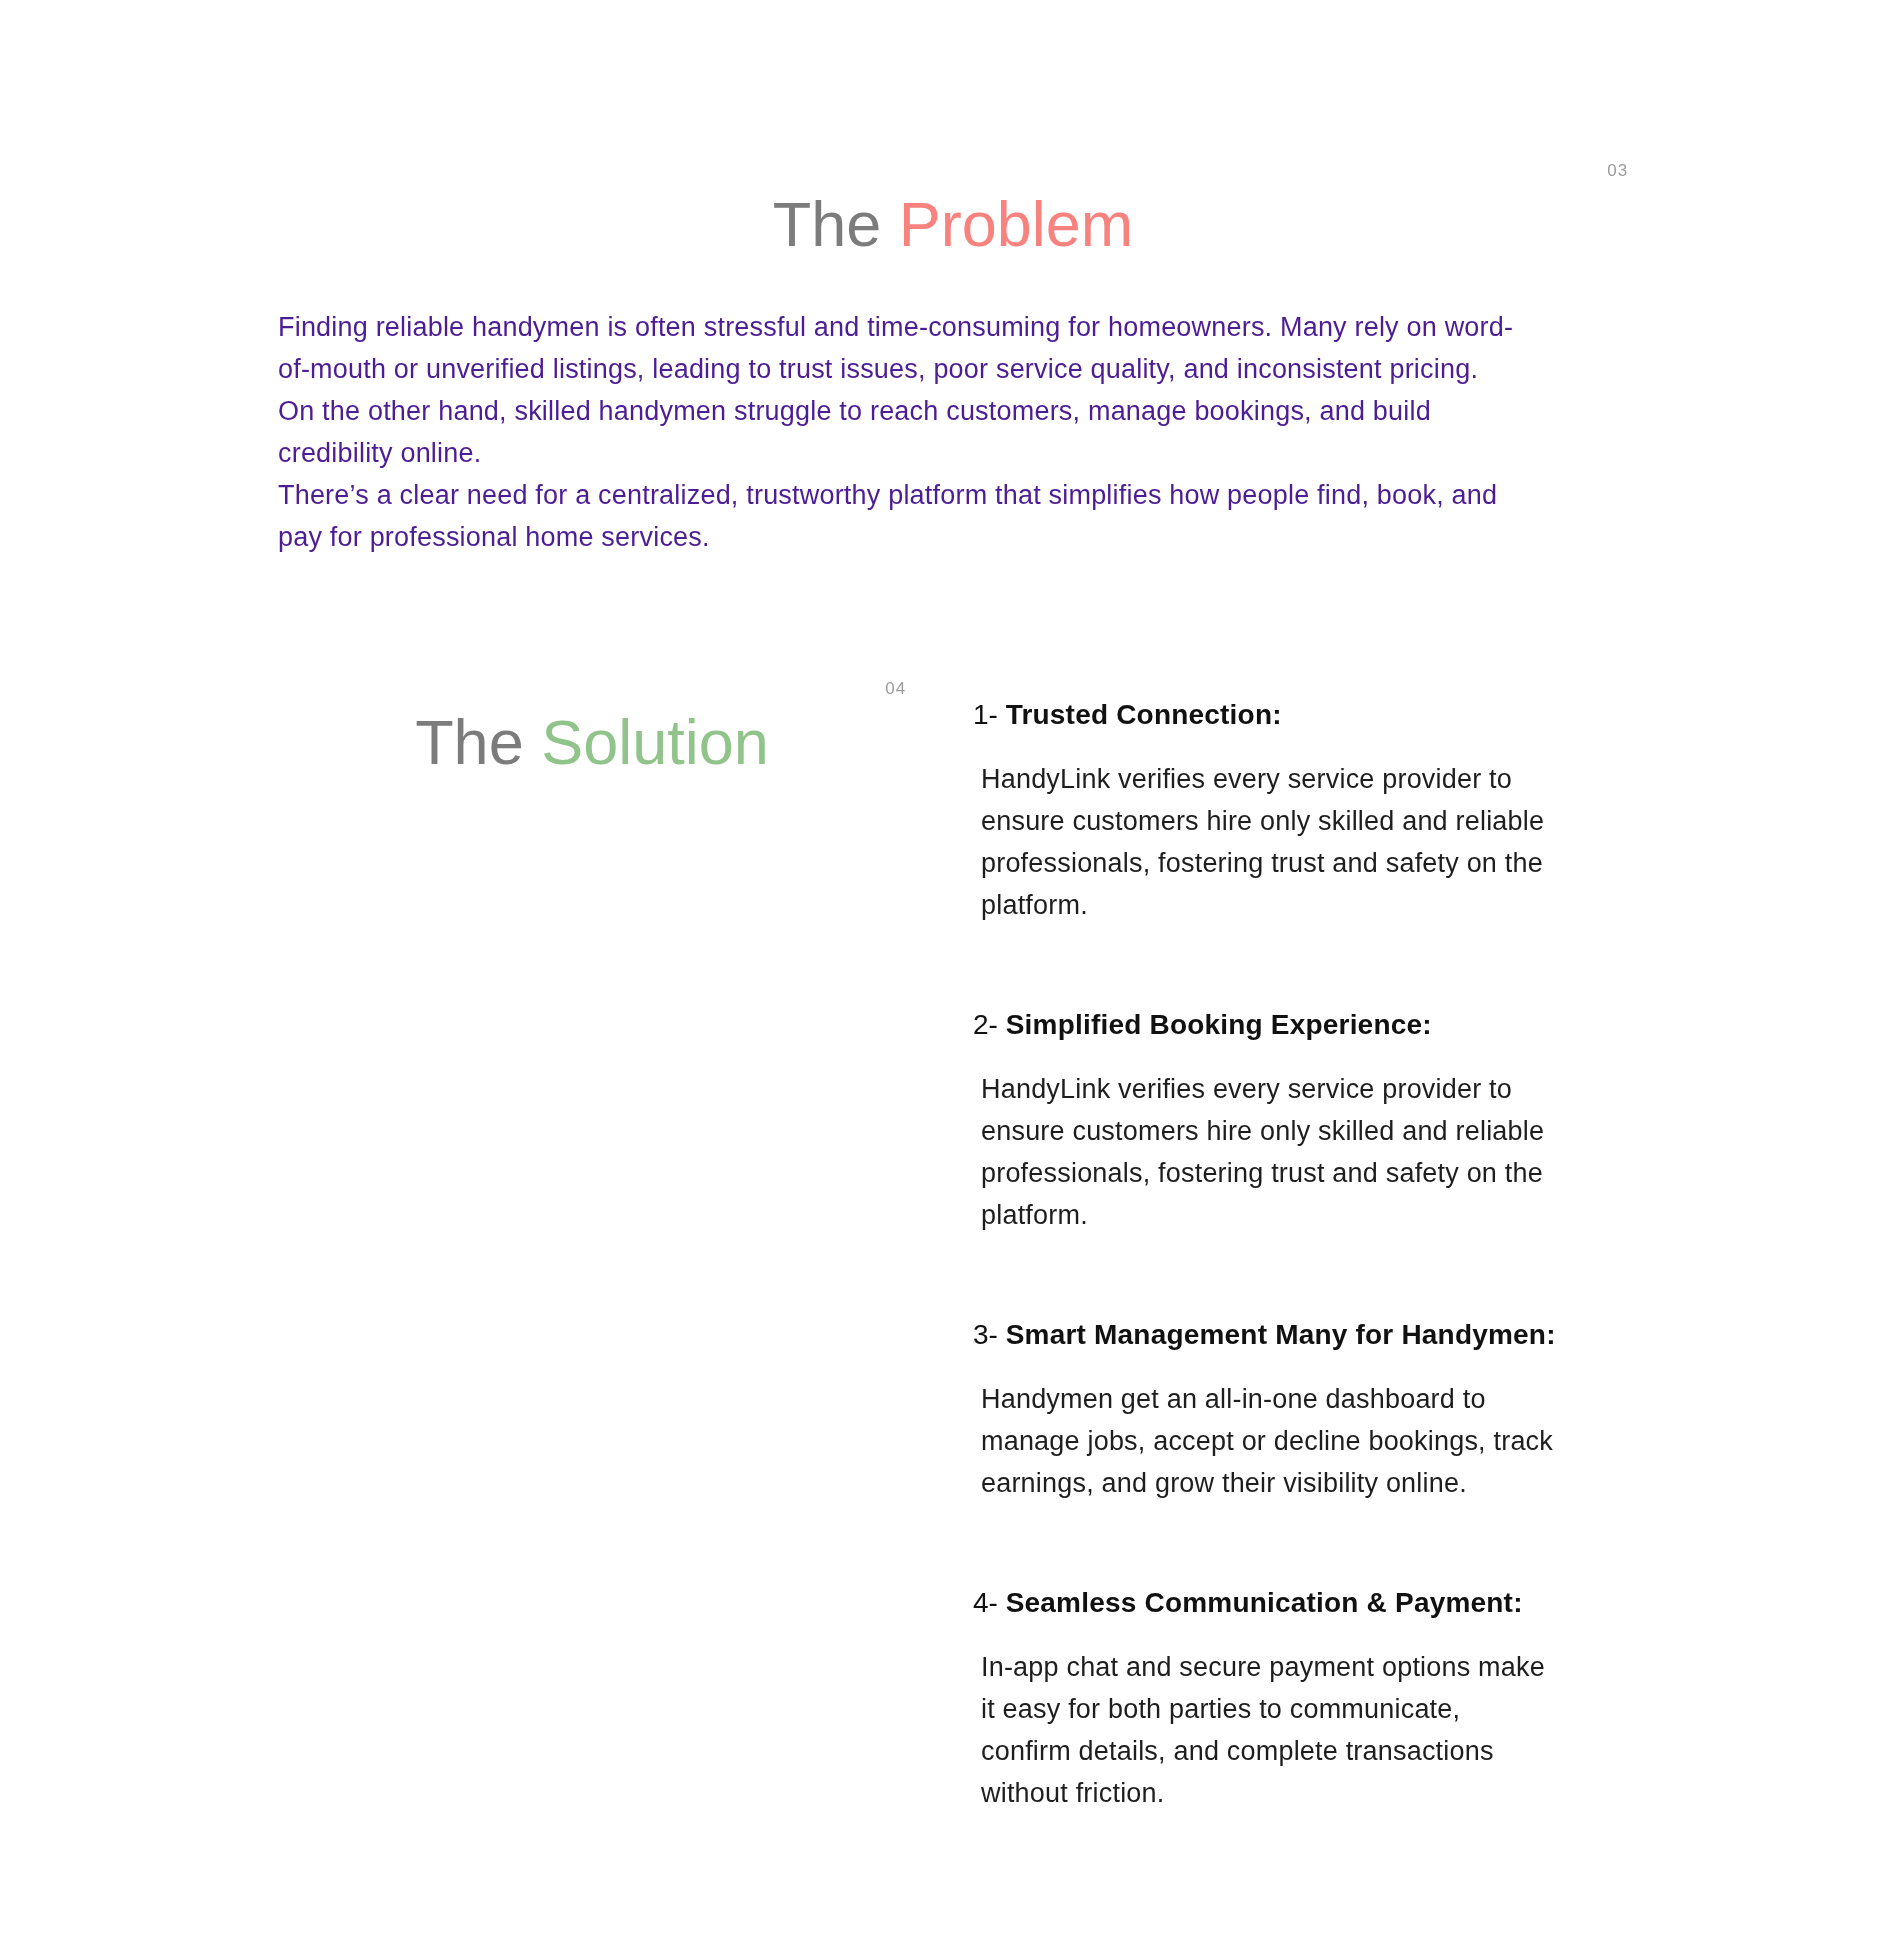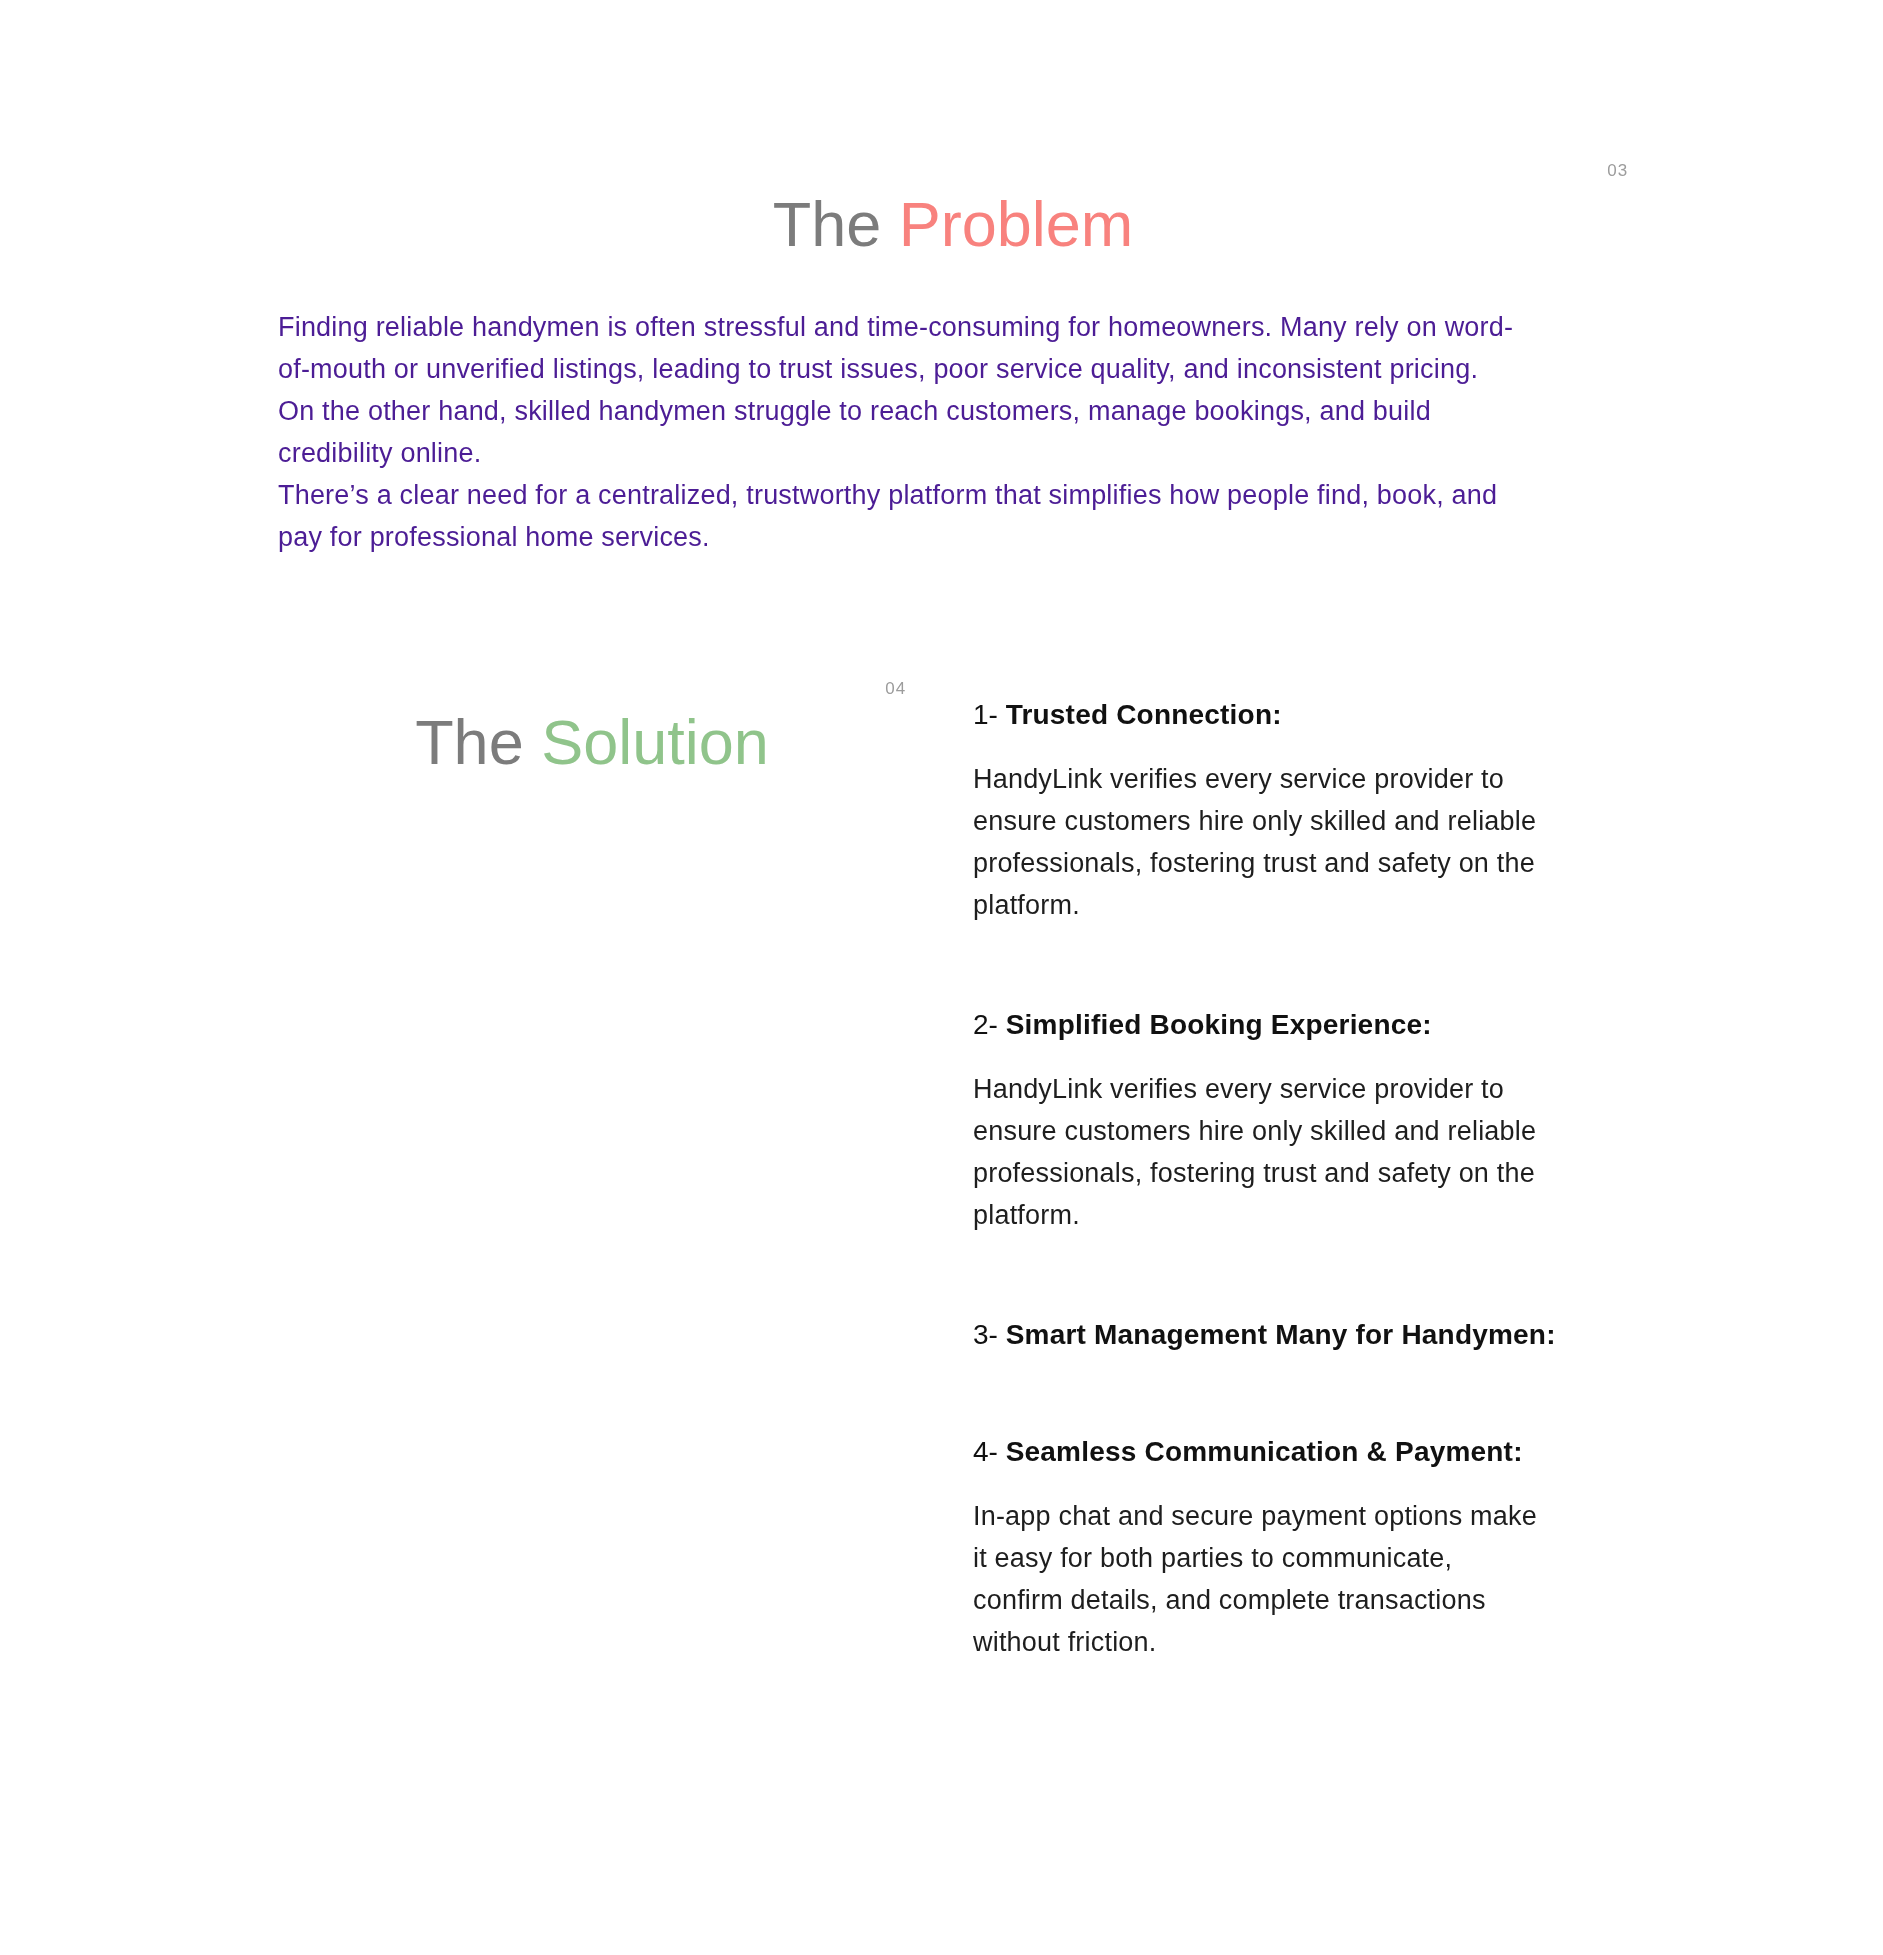--- a/index.html
+++ b/index.html
@@ -84,20 +84,21 @@
     font-weight: 700;
     letter-spacing: 0.2px;
   }
   .item-body {
     margin-top: 25px;
     font-size: 27px;
     line-height: 42px;
     color: #1e1e1e;
     white-space: pre-line;
     letter-spacing: 0.2px;
+    margin-left: 8px;
   }
 </style>
 </head>
 <body>
 
 <div class="canvas">
 
   <section class="problem-section">
     <div class="section-label">03</div>
     <h1 class="section-heading"><span>The </span><span class="heading-accent-problem">Problem</span></h1>
@@ -127,20 +128,23 @@
     <div class="solution-item">
       <div class="item-heading"><span>2- </span><span class="item-title">Simplified Booking Experience:</span></div>
       <p class="item-body">HandyLink verifies every service provider to
 ensure customers hire only skilled and reliable
 professionals, fostering trust and safety on the
 platform.</p>
     </div>
 
     <div class="solution-item">
       <div class="item-heading"><span>3- </span><span class="item-title">Smart Management Many for Handymen:</span></div>
+      <p class="item-body">Handymen get an all-in-one dashboard to
+manage jobs, accept or decline bookings, track
+earnings, and grow their visibility online.</p>
     </div>
 
     <div class="solution-item">
       <div class="item-heading"><span>4- </span><span class="item-title">Seamless Communication &amp; Payment:</span></div>
       <p class="item-body">In-app chat and secure payment options make
 it easy for both parties to communicate,
 confirm details, and complete transactions
 without friction.</p>
     </div>
 

